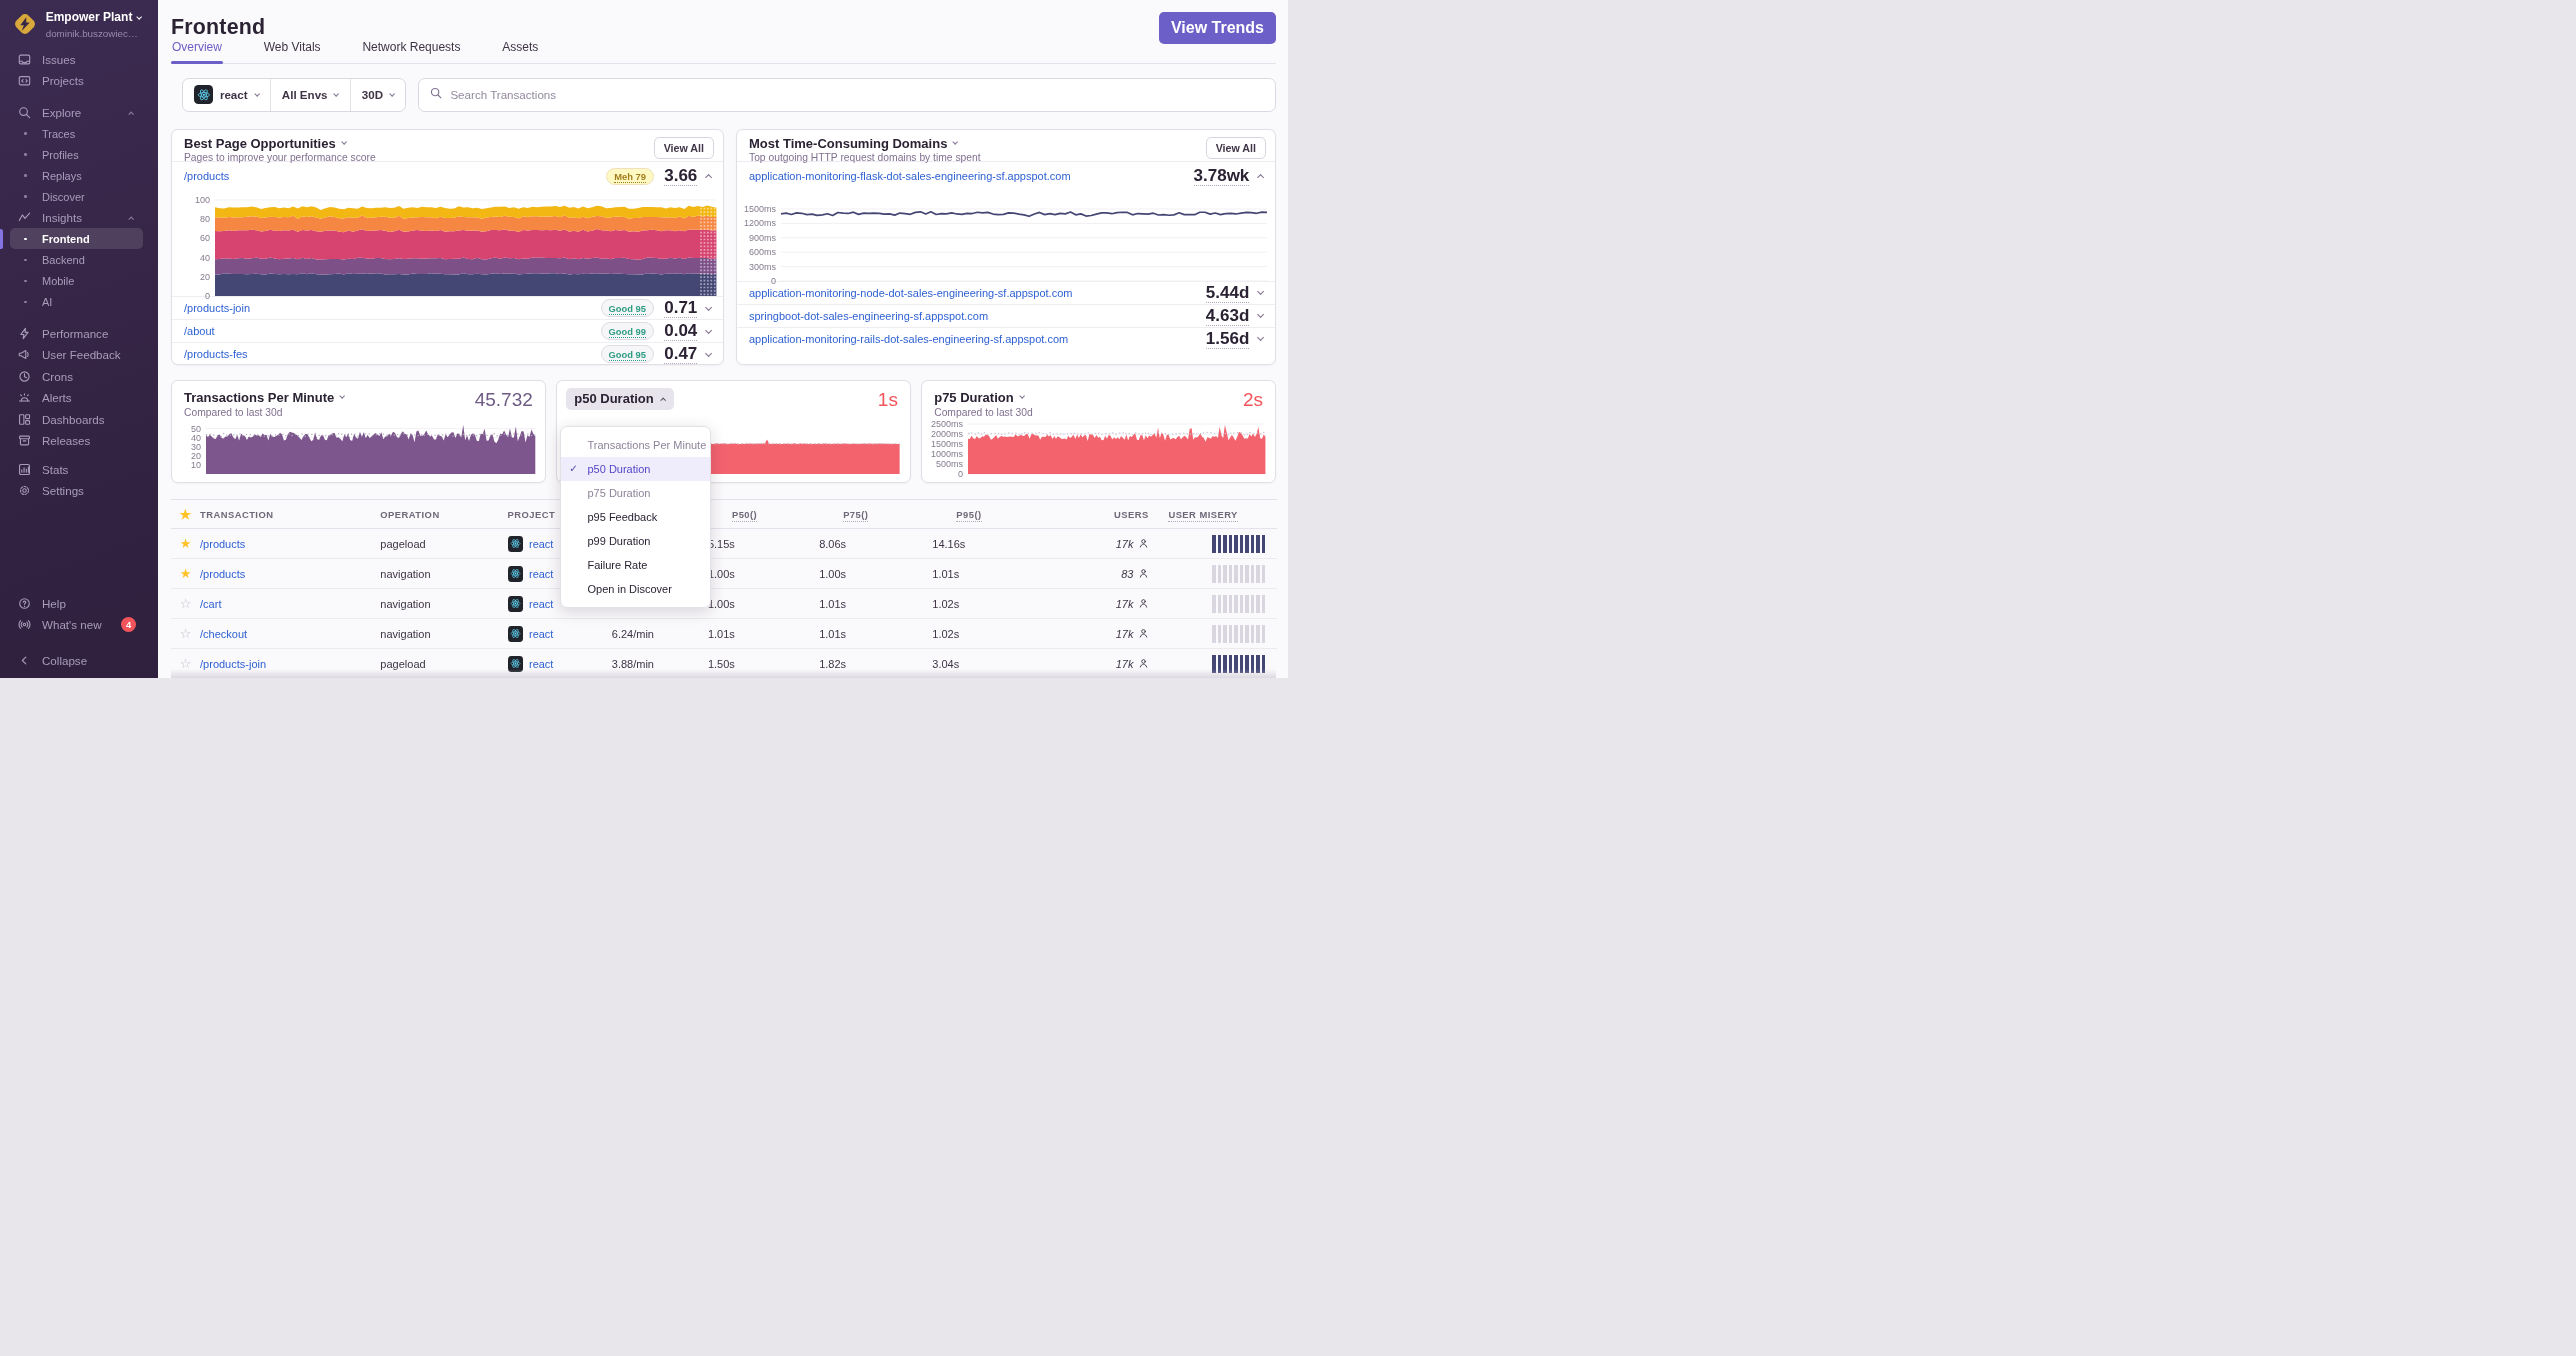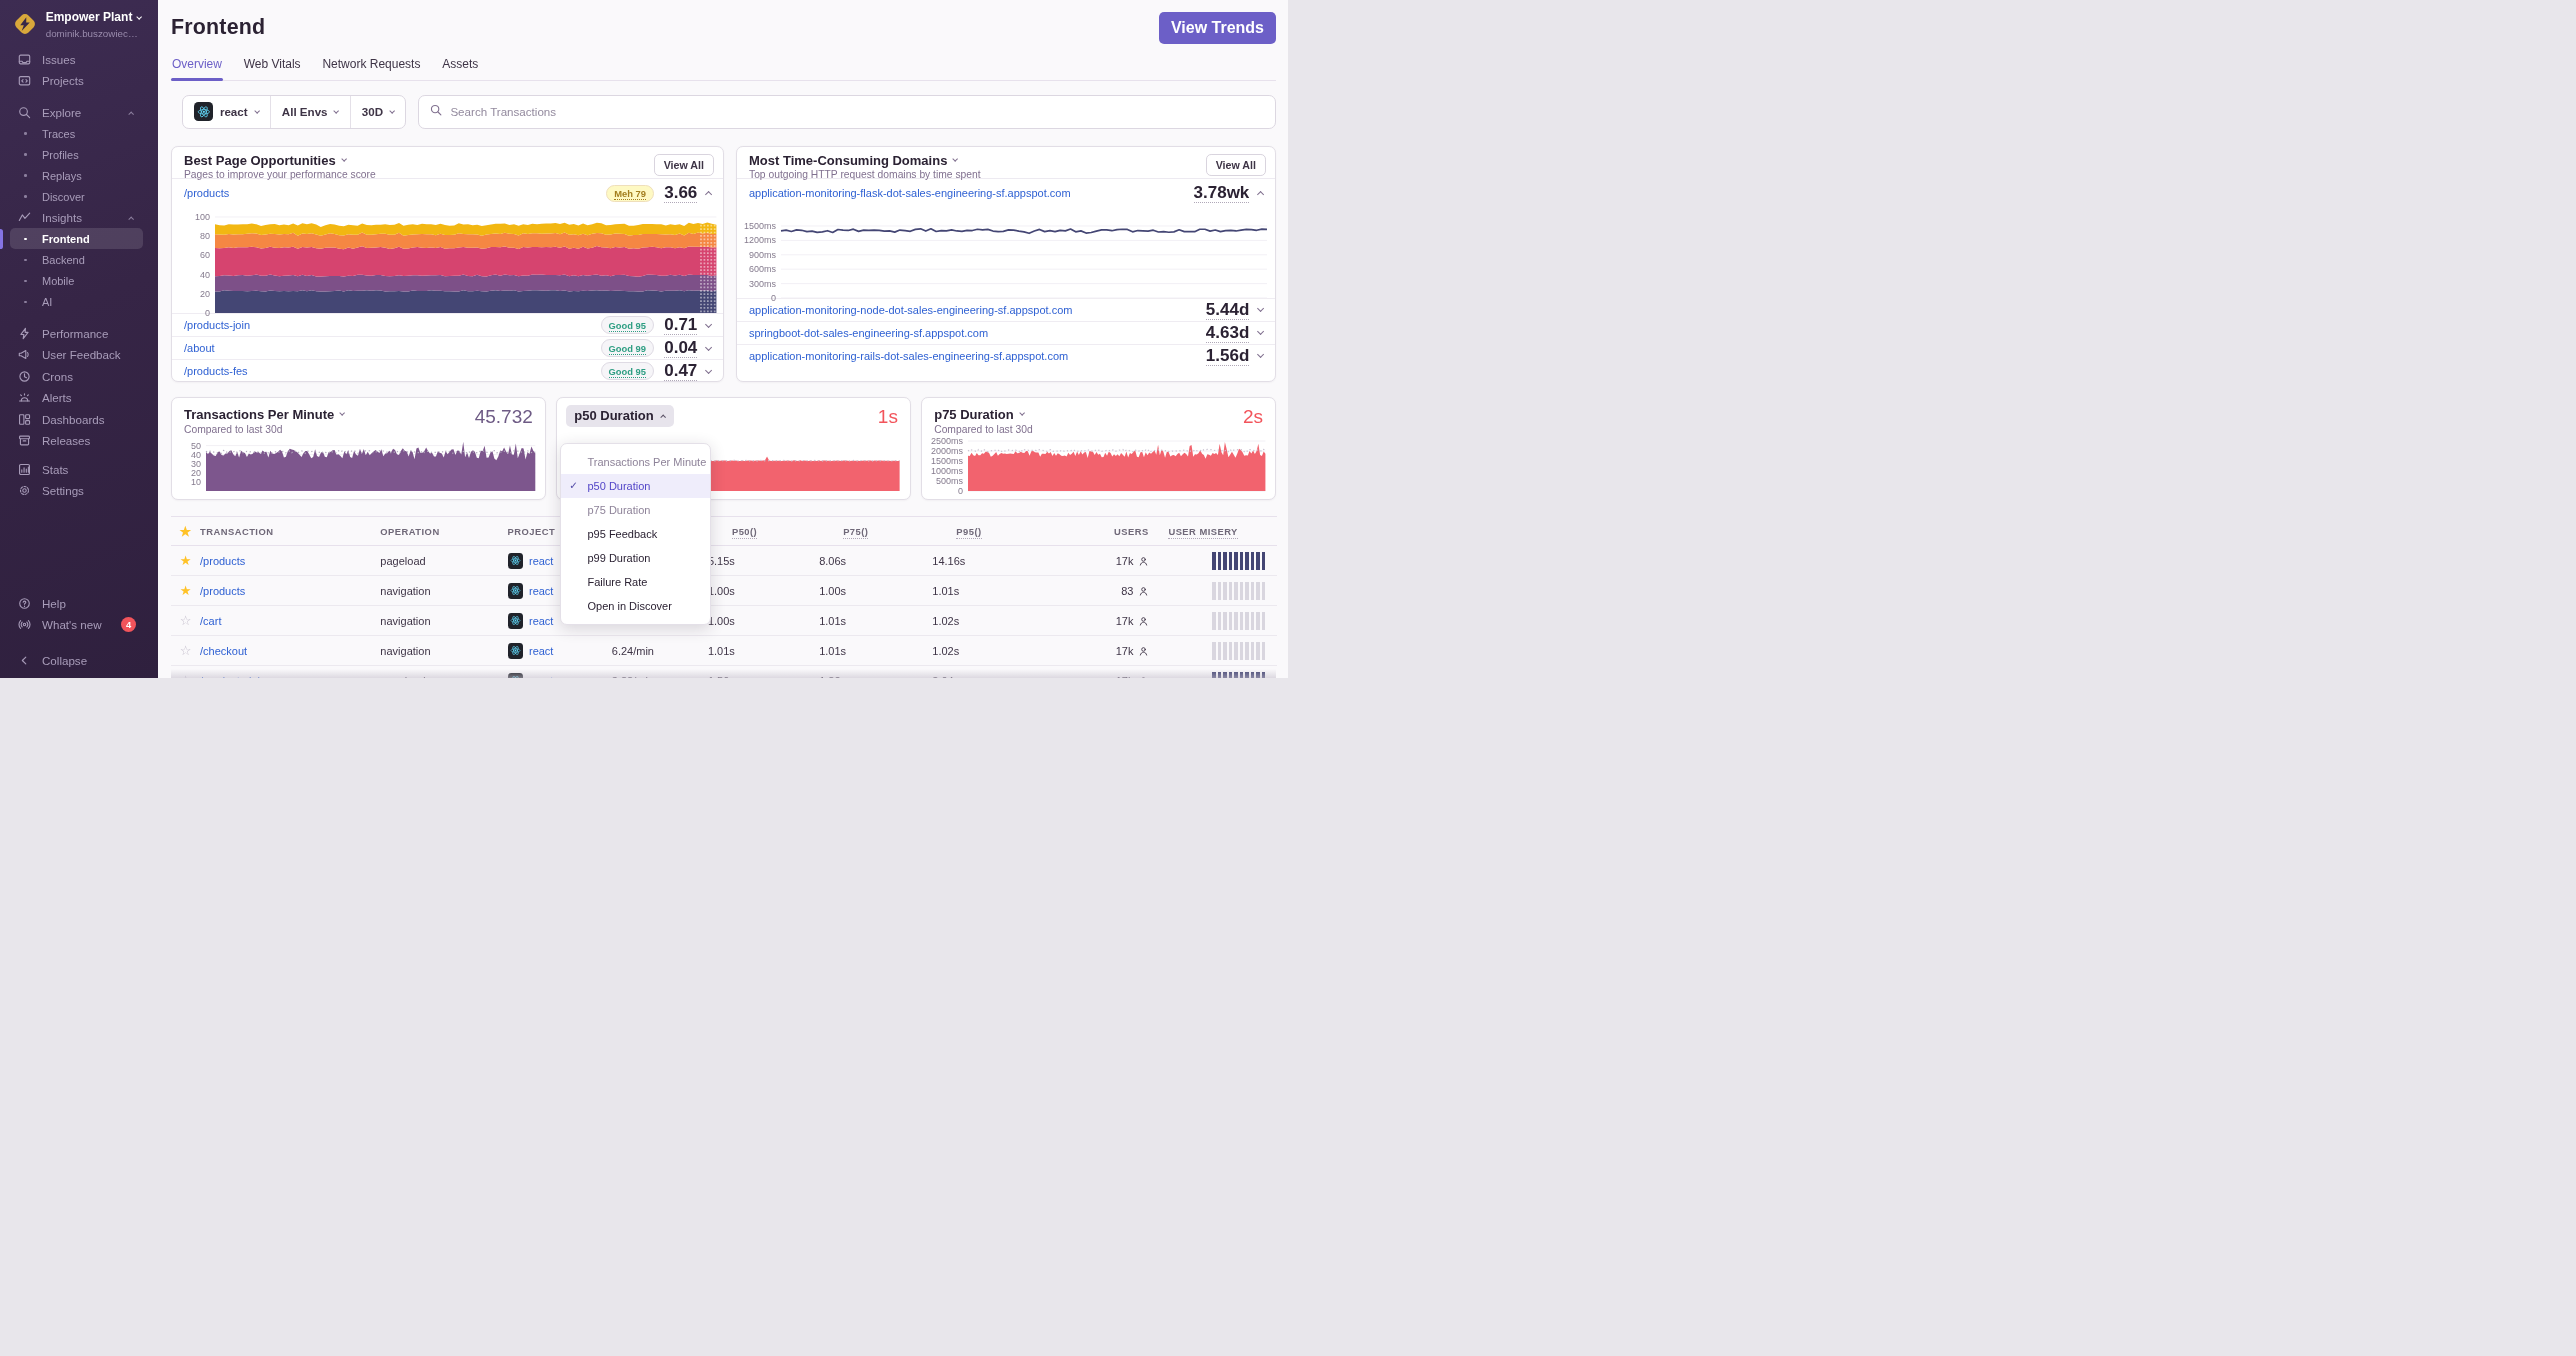--- a/index.html
+++ b/index.html
@@ -32,21 +32,21 @@
   .badge-red{margin-left:auto;margin-right:22px;background:#F2545B;color:#fff;font-size:9.4px;font-weight:700;
     min-width:14.6px;height:14.6px;border-radius:7.7px;display:flex;align-items:center;justify-content:center;padding:0 3.4px;}
   svg.sic{stroke:#A79BB8;fill:none;stroke-width:1.3;stroke-linecap:round;stroke-linejoin:round;}
 
   
   .main{position:absolute;left:158px;top:0;right:0;bottom:0;padding:0 12px 0 13px;}
   .page-head{position:relative;padding-top:14.6px;}
   .page-title{font-size:21.4px;font-weight:700;color:#2B2233;letter-spacing:0.2px;}
   .btn-primary{position:absolute;right:0;top:12px;background:#6C5FC7;color:#fff;border:0;border-radius:5.1px;
     padding:6.9px 12px;font-size:16px;font-weight:700;font-family:inherit;cursor:pointer;}
-  .tabs{display:flex;gap:20px;margin-top:17px;border-bottom:0.9px solid #E7E1EC;}
+  .tabs{display:flex;gap:40px;margin-top:0;border-bottom:0.9px solid #E7E1EC;}
   .tab{font-size:12px;color:#3E3446;padding:0 0.9px 9.4px;cursor:pointer;position:relative;}
   .tab.active{color:#6C5FC7;}
   .tab.active::after{content:"";position:absolute;left:0;right:0;bottom:-0.9px;height:2.6px;border-radius:1.7px;background:#6C5FC7;}
   .filters{display:flex;margin-top:13.7px;height:34px;}
   .pillbar{margin-left:11px;display:flex;align-items:stretch;border:0.9px solid #DCD7E1;border-radius:6.9px;background:#fff;flex:none;}
   .pillseg{display:flex;align-items:center;padding:0 11px;font-size:11.6px;font-weight:700;color:#3E3446;cursor:pointer;}
   .pillseg + .pillseg{border-left:0.9px solid #E4E0E8;}
   .pillseg .chev{color:#80708F;}
   .react-chip{width:19px;height:19px;border-radius:4.3px;background:#20232A;display:flex;align-items:center;justify-content:center;margin-right:6.9px;}
   .searchbox{flex:1;margin-left:12px;border:0.9px solid #DCD7E1;border-radius:6.9px;background:#fff;display:flex;align-items:center;padding:0 10.3px;}
@@ -118,21 +118,21 @@
   .tx td{height:30px;border-bottom:0.9px solid #ECE9EF;font-size:11px;color:#3E3446;padding:0;}
   .tx td.num{text-align:left;}
   .tx tr:last-child td{background:#FAF9FB;}
   .th-tpm-flex{display:flex;justify-content:flex-end;align-items:center;}
   .sort-arrow{font-size:10.3px;color:#6F6878;margin-left:5.1px;font-weight:400;}
   .star{font-size:13px;cursor:pointer;display:inline-block;width:100%;text-align:center;}
   .star.on{color:#FFC227;}
   .star.off{color:#C6C0CE;}
   .proj-cell{display:flex;align-items:center;}
   .proj-ico{width:15.4px;height:15.4px;border-radius:3.4px;background:#20232A;display:flex;align-items:center;justify-content:center;margin-right:6px;flex:none;}
-  .users-cell{display:flex;justify-content:flex-end;align-items:flex-end;}
+  .users-cell{display:flex;justify-content:flex-end;align-items:flex-start;font-style:italic;}
   .users-cell svg{margin-left:4.3px;}
   .misery{display:flex;justify-content:flex-end;align-items:center;padding-right:12px;gap:2.1px;}
   .misery i{width:3.4px;height:18px;display:block;}
   .misery.high i{background:#444674;}
   .misery.low i{background:#D9D6DF;}
 
   .bottom-fade{position:absolute;left:13px;right:12px;bottom:0;height:9.4px;
     background:linear-gradient(180deg,rgba(227,223,231,0) 0%,rgba(196,190,203,.55) 100%);pointer-events:none;z-index:50;}
 </style>
 </head>

